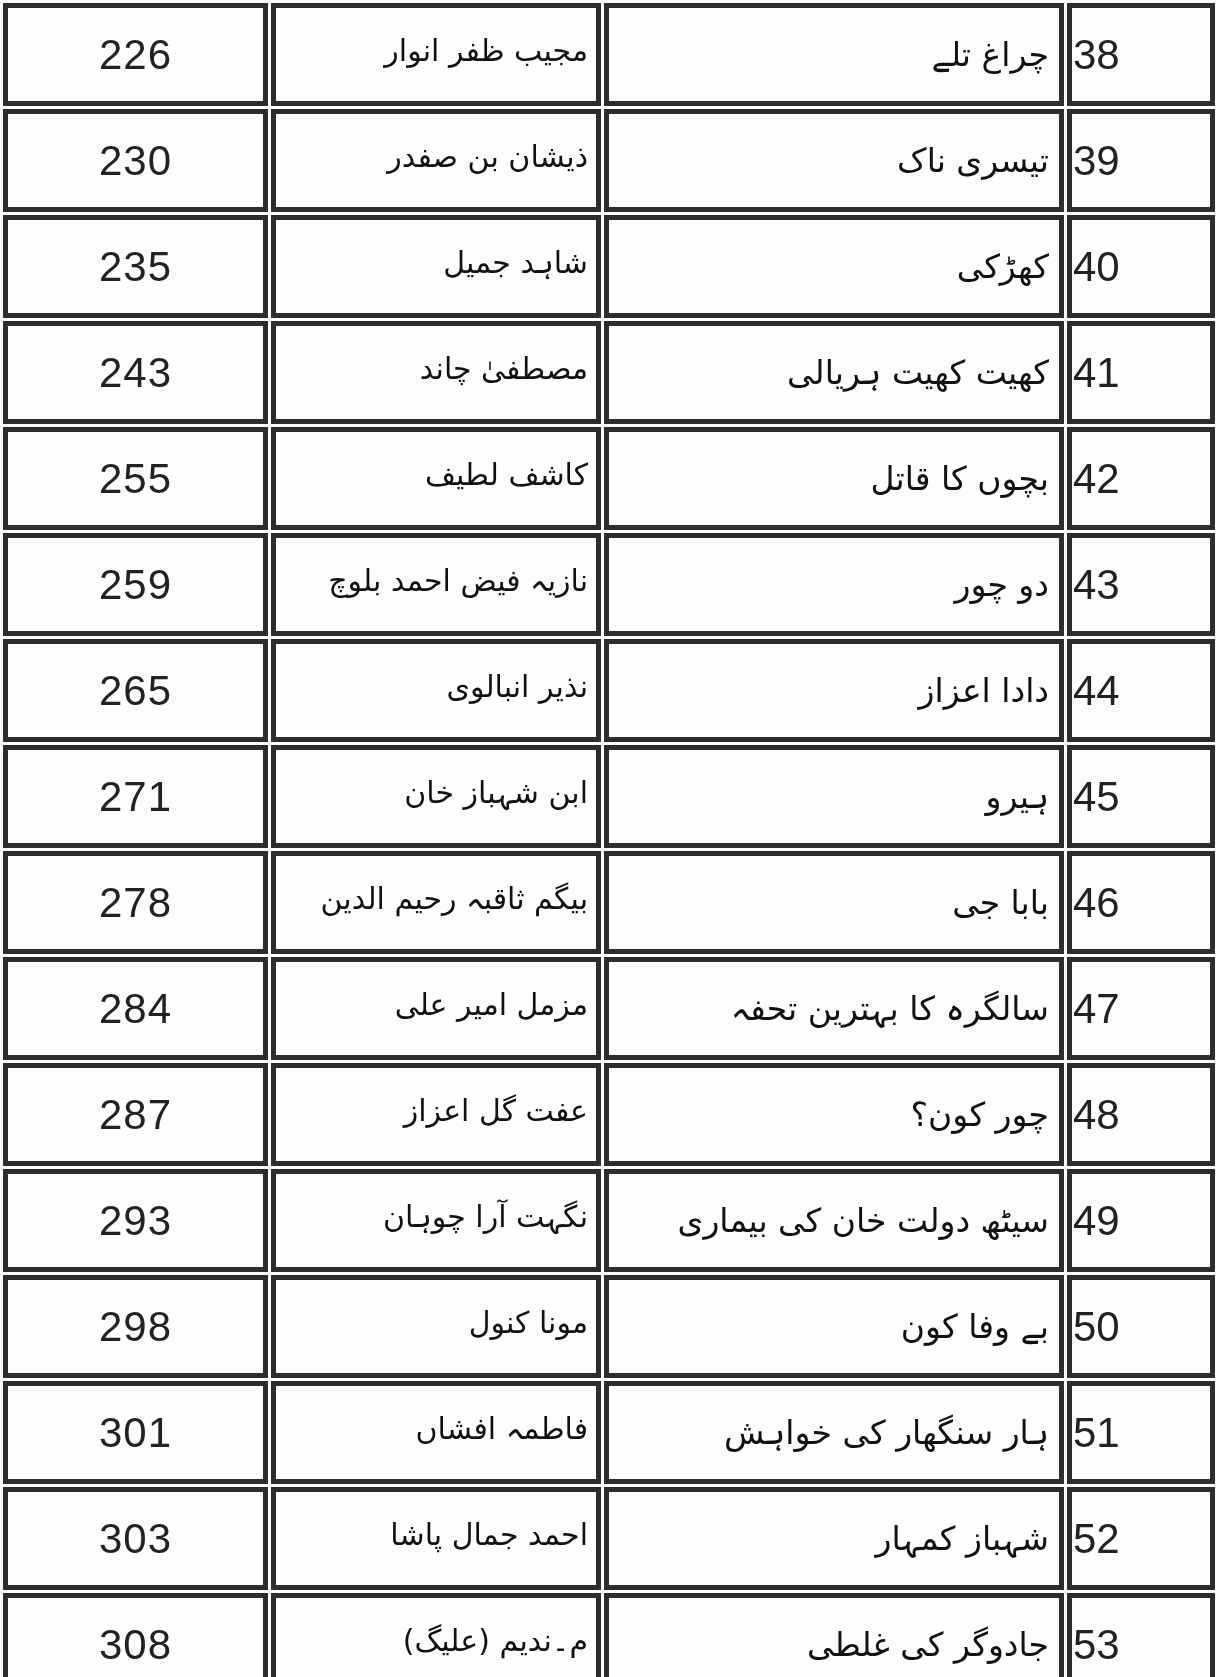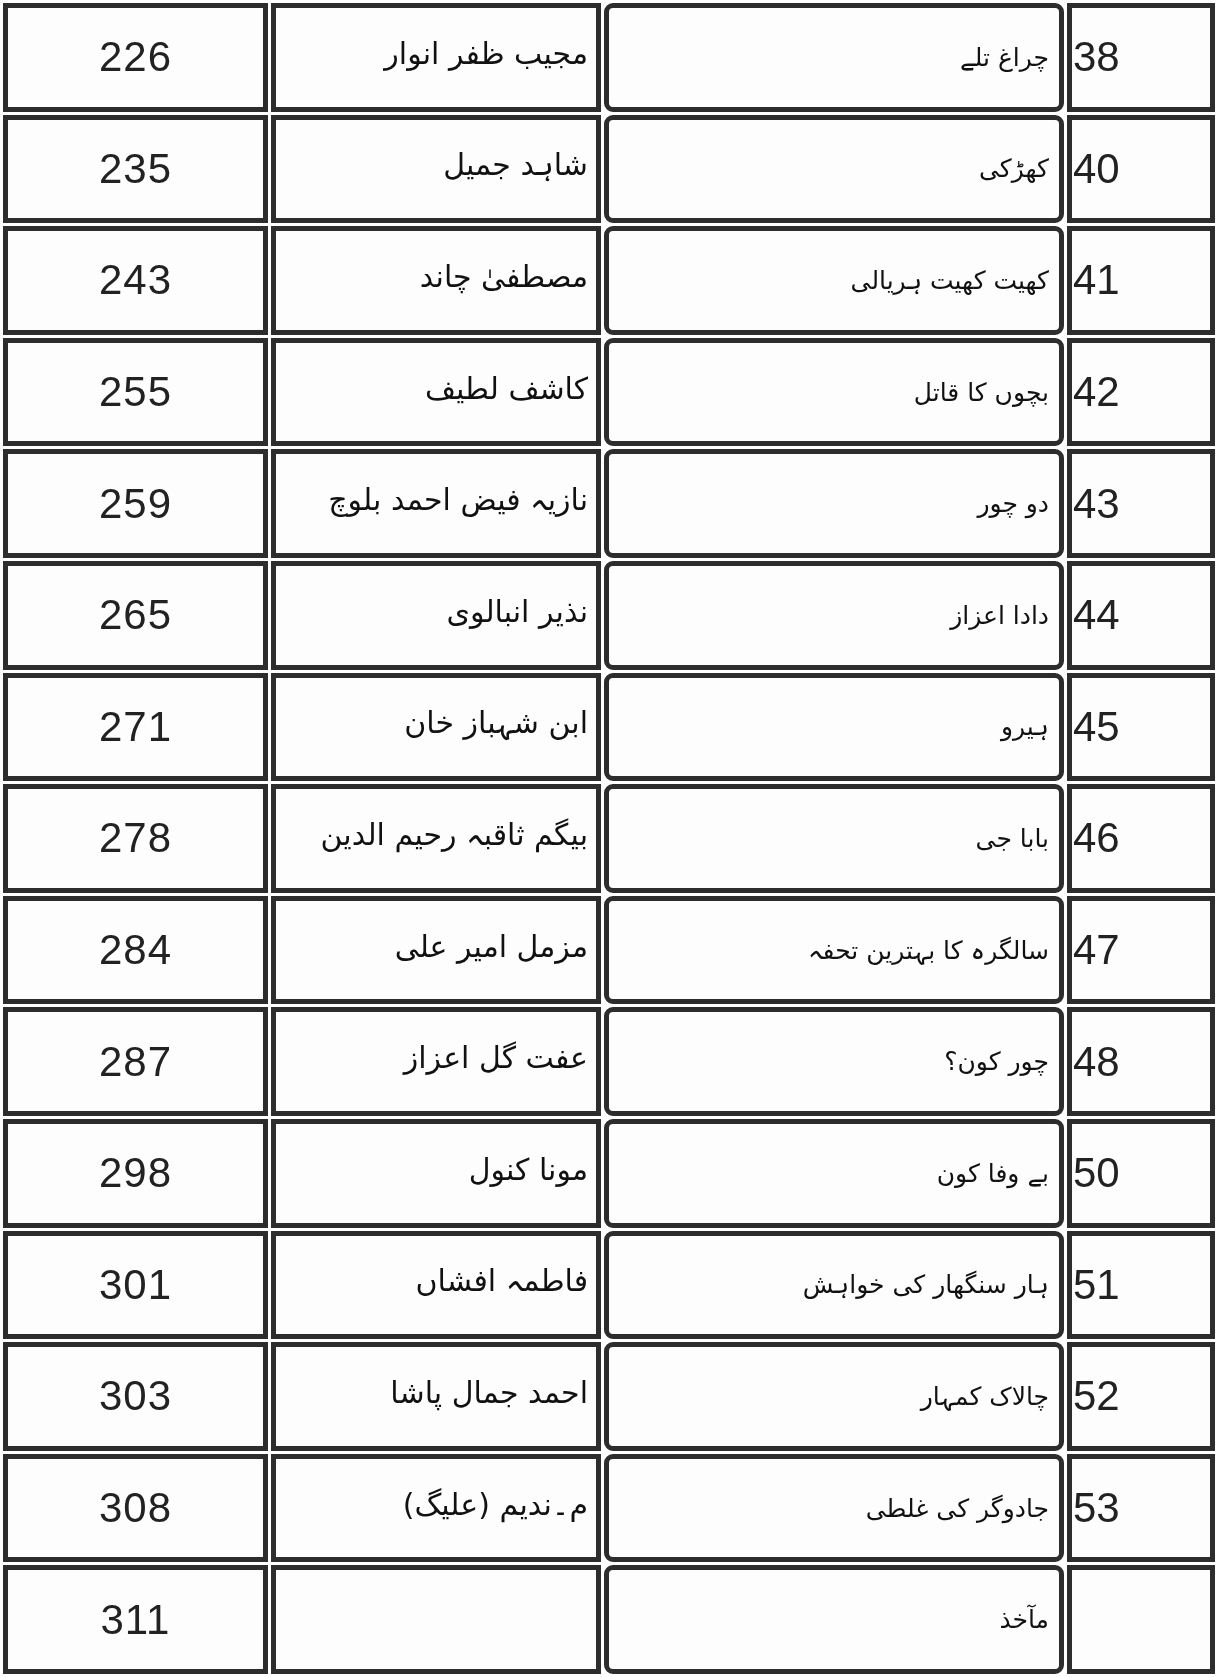--- a/index.html
+++ b/index.html
@@ -45,43 +45,48 @@
     text-align: right;
     font-family: "DejaVu Sans", sans-serif;
     color: #111111;
     white-space: nowrap;
   }
   td.author-col {
     font-size: 30px;
     padding: 0 8px 8px 4px;
   }
   td.title-col {
-    font-size: 25px;
+    font-size: 33px;
     padding: 0 10px 0 12px;
-    border-radius: 9px;
   }
 </style>
 </head>
 <body>
 
 <div class="page">
   <table class="toc">
     <colgroup>
       <col style="width:265px">
       <col style="width:330px">
       <col style="width:460px">
       <col style="width:148px">
     </colgroup>
     <tbody>
 
     <tr>
           <td class="page-col">226</td>
           <td class="urdu author-col" dir="rtl">مجیب ظفر انوار</td>
           <td class="urdu title-col" dir="rtl">چراغ تلے</td>
           <td class="serial-col">38</td>
+        </tr>
+        <tr>
+          <td class="page-col">230</td>
+          <td class="urdu author-col" dir="rtl">ذیشان بن صفدر</td>
+          <td class="urdu title-col" dir="rtl">تیسری ناک</td>
+          <td class="serial-col">39</td>
         </tr>
         <tr>
           <td class="page-col">235</td>
           <td class="urdu author-col" dir="rtl">شاہد جمیل</td>
           <td class="urdu title-col" dir="rtl">کھڑکی</td>
           <td class="serial-col">40</td>
         </tr>
         <tr>
           <td class="page-col">243</td>
           <td class="urdu author-col" dir="rtl">مصطفیٰ چاند</td>
@@ -124,35 +129,41 @@
           <td class="urdu title-col" dir="rtl">سالگرہ کا بہترین تحفہ</td>
           <td class="serial-col">47</td>
         </tr>
         <tr>
           <td class="page-col">287</td>
           <td class="urdu author-col" dir="rtl">عفت گل اعزاز</td>
           <td class="urdu title-col" dir="rtl">چور کون؟</td>
           <td class="serial-col">48</td>
         </tr>
         <tr>
+          <td class="page-col">293</td>
+          <td class="urdu author-col" dir="rtl">نگہت آرا چوہان</td>
+          <td class="urdu title-col" dir="rtl">سیٹھ دولت خان کی بیماری</td>
+          <td class="serial-col">49</td>
+        </tr>
+        <tr>
           <td class="page-col">298</td>
           <td class="urdu author-col" dir="rtl">مونا کنول</td>
           <td class="urdu title-col" dir="rtl">بے وفا کون</td>
           <td class="serial-col">50</td>
         </tr>
         <tr>
           <td class="page-col">301</td>
           <td class="urdu author-col" dir="rtl">فاطمہ افشاں</td>
           <td class="urdu title-col" dir="rtl">ہار سنگھار کی خواہش</td>
           <td class="serial-col">51</td>
         </tr>
         <tr>
           <td class="page-col">303</td>
           <td class="urdu author-col" dir="rtl">احمد جمال پاشا</td>
-          <td class="urdu title-col" dir="rtl">چالاک کمہار</td>
+          <td class="urdu title-col" dir="rtl">شہباز کمہار</td>
           <td class="serial-col">52</td>
         </tr>
         <tr>
           <td class="page-col">308</td>
           <td class="urdu author-col" dir="rtl">م۔ندیم (علیگ)</td>
           <td class="urdu title-col" dir="rtl">جادوگر کی غلطی</td>
           <td class="serial-col">53</td>
         </tr>
         <tr>
           <td class="page-col">311</td>

